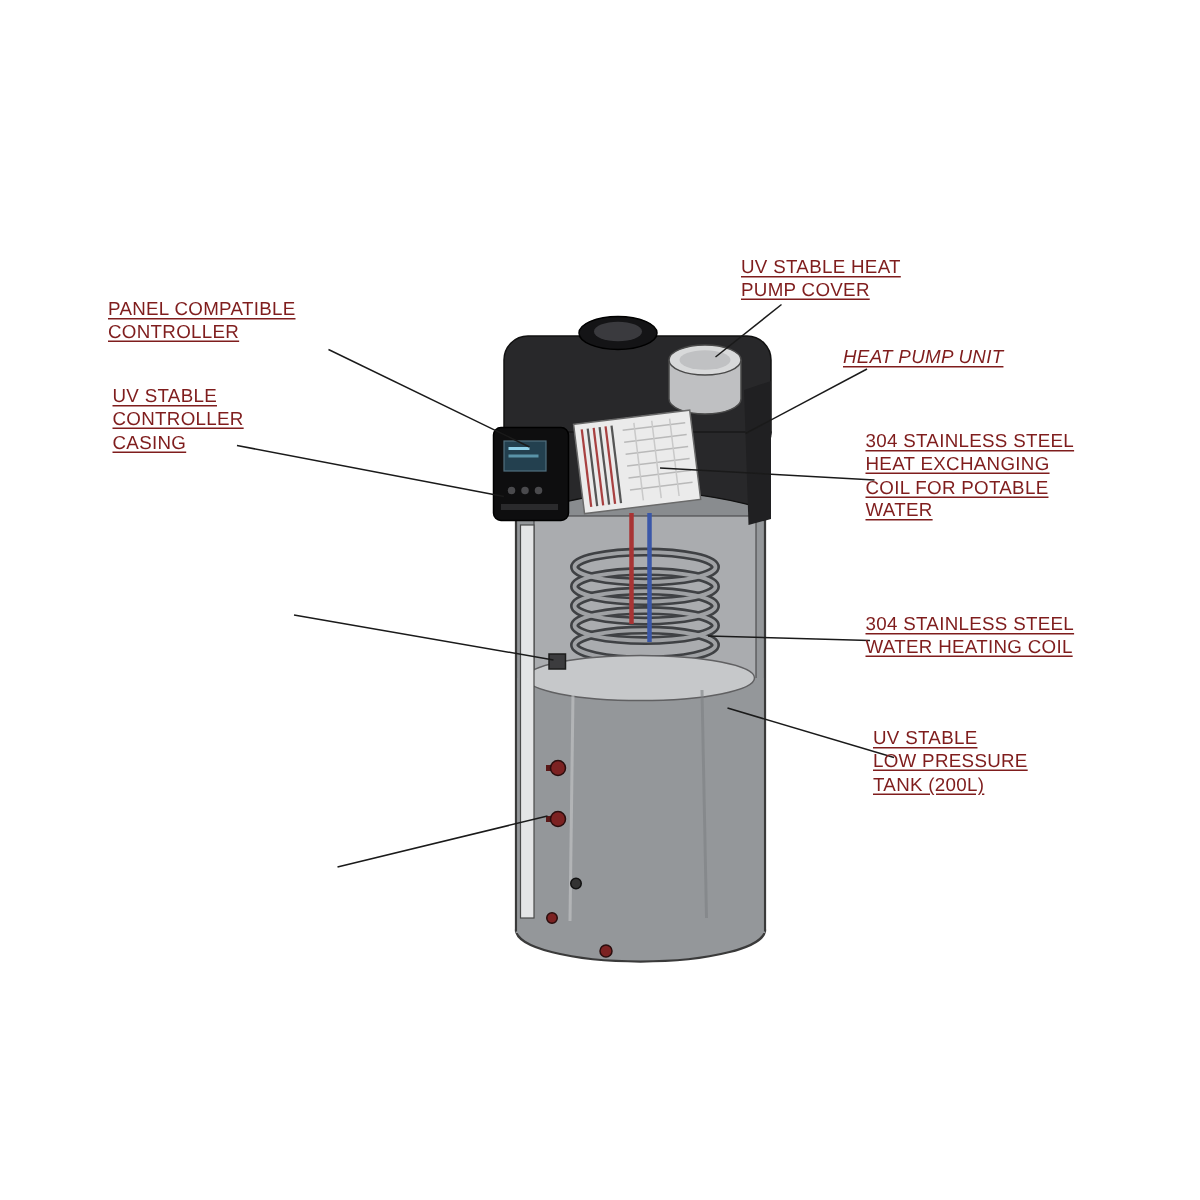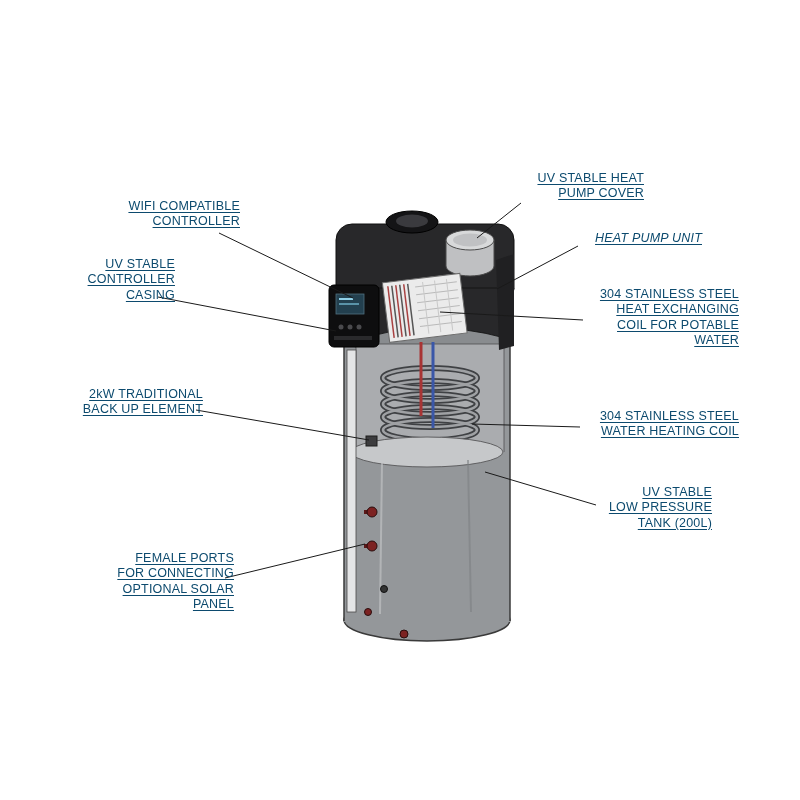--- a/index.html
+++ b/index.html
@@ -7,26 +7,26 @@
     position:relative;
     width:800px;height:800px;
     background:#ffffff;
     font-family:"Liberation Sans", sans-serif;
     overflow:hidden;
   }
   #art{position:absolute;left:0;top:0;z-index:0;}
   .callout{
     position:absolute;
     z-index:1;
-    color:#0c4a6e;
+    color:#7f1d1d;
     font-size:12.5px;
     line-height:1.22;
     font-weight:400;
     letter-spacing:0.2px;
-    text-align:right;
+    text-align:left;
     text-decoration:underline;
     text-underline-offset:2px;
     white-space:pre-line;
   }
   
   .lbl-wifi       {left:72px;  top:199px; width:168px;}
   .lbl-casing     {left:75px;  top:257px; width:100px;}
   .lbl-backup     {left:55px;  top:387px; width:148px;}
   .lbl-ports      {left:78px;  top:551px; width:156px;}
   .lbl-cover      {left:494px; top:171px; width:150px;}
@@ -139,31 +139,25 @@
       <line x1="196" y1="410" x2="369" y2="440"></line>
       <line x1="225" y1="578" x2="365" y2="544"></line>
       <line x1="521" y1="203" x2="477" y2="238"></line>
       <line x1="578" y1="246" x2="497" y2="289"></line>
       <line x1="583" y1="320" x2="440" y2="312"></line>
       <line x1="580" y1="427" x2="472" y2="424"></line>
       <line x1="596" y1="505" x2="485" y2="472"></line>
     </g>
   </svg>
 
-  <div class="callout lbl-wifi">WIFI COMPATIBLE
+  <div class="callout lbl-wifi">PANEL COMPATIBLE
 CONTROLLER</div>
   <div class="callout lbl-casing">UV STABLE
 CONTROLLER
 CASING</div>
-  <div class="callout lbl-backup">2kW TRADITIONAL
-BACK UP ELEMENT</div>
-  <div class="callout lbl-ports">FEMALE PORTS
-FOR CONNECTING
-OPTIONAL SOLAR
-PANEL</div>
   <div class="callout lbl-cover">UV STABLE HEAT
 PUMP COVER</div>
   <div class="callout lbl-unit">HEAT PUMP UNIT</div>
   <div class="callout lbl-exchcoil">304 STAINLESS STEEL
 HEAT EXCHANGING
 COIL FOR POTABLE
 WATER</div>
   <div class="callout lbl-watercoil">304 STAINLESS STEEL
 WATER HEATING COIL</div>
   <div class="callout lbl-tank">UV STABLE

